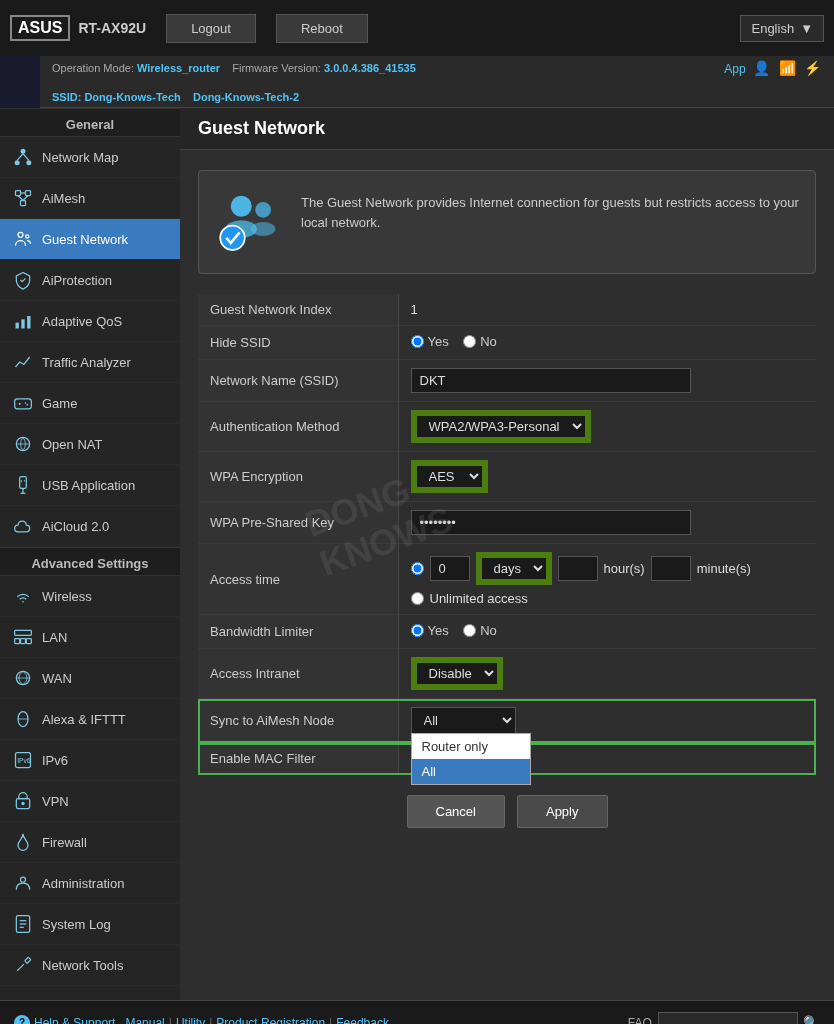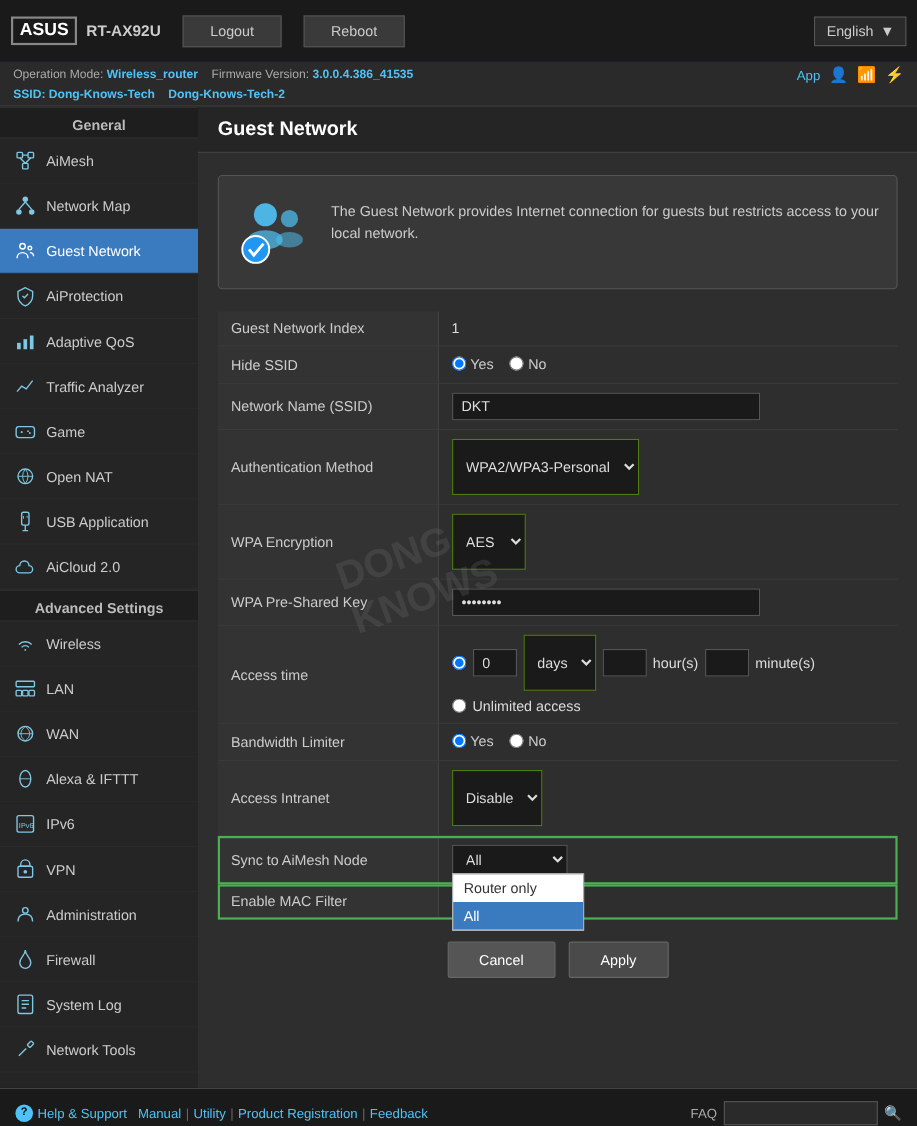--- a/index.html
+++ b/index.html
@@ -8,21 +8,21 @@
     
     #topbar { display: flex; align-items: center; background: #1a1a1a; height: 56px; padding: 0 10px; }
     #logo-area { display: flex; align-items: center; gap: 8px; }
     #asus-logo { background: #1a1a1a; color: #fff; font-weight: bold; font-size: 16px; border: 2px solid #888; padding: 2px 6px; }
     #model-name { color: #ccc; font-size: 14px; font-weight: bold; }
     #top-nav { display: flex; gap: 20px; margin-left: 20px; }
     .top-btn { background: #3a3a3a; color: #ccc; border: 1px solid #555; padding: 6px 24px; cursor: pointer; font-size: 13px; }
     #lang-select { margin-left: auto; background: #2a2a2a; color: #ccc; border: 1px solid #555; padding: 5px 10px; font-size: 13px; cursor: pointer; display: flex; align-items: center; gap: 6px; }
 
     
-    #infobar { background: #2a2a2a; padding: 4px 12px; border-bottom: 1px solid #444; display: flex; flex-direction: column; gap: 4px; }
+    #infobar { background: #2a2a2a; padding: 4px 12px; border-bottom: 1px solid #444; display: flex; flex-direction: column; gap: 15px; margin-left: 40px; }
     #infobar-top { display: flex; align-items: center; justify-content: space-between; }
     #infobar-text { color: #aaa; font-size: 11px; }
     #infobar-text span.label { color: #aaa; }
     #infobar-text span.value { color: #4fc3f7; font-weight: bold; }
     #infobar-icons { display: flex; gap: 8px; align-items: flex-end; }
     .ibar-icon { color: #4fc3f7; font-size: 14px; cursor: pointer; }
     .ibar-label { color: #4fc3f7; font-size: 12px; }
     #ssid-bar { color: #aaa; font-size: 11px; }
     #ssid-bar span { color: #4fc3f7; font-weight: bold; }
 
@@ -51,21 +51,21 @@
     
     .form-table { width: 100%; border-collapse: collapse; background: #2e2e2e; }
     .form-table tr { border-bottom: 1px solid #3a3a3a; }
     .form-table td { padding: 8px 12px; vertical-align: middle; }
     .form-table td:first-child { width: 200px; color: #ccc; font-size: 13px; background: #333; border-right: 1px solid #444; }
     .form-table td:last-child { color: #ddd; font-size: 13px; }
 
     
     .text-input { background: #1a1a1a; border: 1px solid #555; color: #ddd; padding: 4px 8px; font-size: 13px; width: 280px; }
     .text-input-short { background: #1a1a1a; border: 1px solid #555; color: #ddd; padding: 4px 8px; font-size: 13px; width: 40px; }
-    .select-input { background: #1a1a1a; border: 1px solid #4d7c0f; color: #ddd; padding: 16px 8px; font-size: 13px; cursor: pointer; }
+    .select-input { background: #1a1a1a; border: 6px solid #4d7c0f; color: #ddd; padding: 2px 8px; font-size: 13px; cursor: pointer; }
     .radio-label { display: inline-flex; align-items: center; gap: 4px; color: #ccc; cursor: pointer; }
     .radio-label input { cursor: pointer; }
 
     
     .access-time-row { display: flex; flex-direction: column; gap: 6px; }
     .access-time-inline { display: flex; align-items: center; gap: 6px; }
 
     
     .sync-row-highlight { outline: 2px solid #4caf50; outline-offset: -2px; }
 
@@ -139,44 +139,44 @@
 </div>
 
 <div id="main-layout">
 
   <div id="sidebar">
     <div class="sidebar-section-label">General</div>
 
     <div class="sidebar-item">
       <div class="sidebar-icon">
         <svg class="svg-icon" viewBox="0 0 24 24">
+            <circle cx="12" cy="5" r="3"></circle>
+            <circle cx="5" cy="19" r="3"></circle>
+            <circle cx="19" cy="19" r="3"></circle>
+            <line x1="12" y1="8" x2="5" y2="16" stroke="#7ec8e3" stroke-width="1.5"></line>
+            <line x1="12" y1="8" x2="19" y2="16" stroke="#7ec8e3" stroke-width="1.5"></line>
+          </svg>
+      </div>
+      <span class="sidebar-label">Network Map</span>
+    </div>
+
+    <div class="sidebar-item">
+      <div class="sidebar-icon">
+        <svg class="svg-icon" viewBox="0 0 24 24">
             <rect x="3" y="3" width="6" height="6" rx="1" fill="none" stroke="#7ec8e3" stroke-width="1.5"></rect>
             <rect x="15" y="3" width="6" height="6" rx="1" fill="none" stroke="#7ec8e3" stroke-width="1.5"></rect>
             <rect x="9" y="15" width="6" height="6" rx="1" fill="none" stroke="#7ec8e3" stroke-width="1.5"></rect>
             <line x1="9" y1="6" x2="15" y2="6" stroke="#7ec8e3" stroke-width="1.5"></line>
             <line x1="6" y1="9" x2="12" y2="15" stroke="#7ec8e3" stroke-width="1.5"></line>
             <line x1="18" y1="9" x2="12" y2="15" stroke="#7ec8e3" stroke-width="1.5"></line>
           </svg>
       </div>
       <span class="sidebar-label">AiMesh</span>
     </div>
 
-    <div class="sidebar-item">
-      <div class="sidebar-icon">
-        <svg class="svg-icon" viewBox="0 0 24 24">
-            <circle cx="12" cy="5" r="3"></circle>
-            <circle cx="5" cy="19" r="3"></circle>
-            <circle cx="19" cy="19" r="3"></circle>
-            <line x1="12" y1="8" x2="5" y2="16" stroke="#7ec8e3" stroke-width="1.5"></line>
-            <line x1="12" y1="8" x2="19" y2="16" stroke="#7ec8e3" stroke-width="1.5"></line>
-          </svg>
-      </div>
-      <span class="sidebar-label">Network Map</span>
-    </div>
-
     <div class="sidebar-item active">
       <div class="sidebar-icon">
         <svg class="svg-icon" viewBox="0 0 24 24">
             <circle cx="9" cy="7" r="3" fill="none" stroke="#fff" stroke-width="1.5"></circle>
             <path d="M3 20c0-4 3-6 6-6s6 2 6 6" fill="none" stroke="#fff" stroke-width="1.5"></path>
             <circle cx="17" cy="9" r="2" fill="none" stroke="#fff" stroke-width="1.5"></circle>
             <path d="M17 14c2 0 4 1 4 4" fill="none" stroke="#fff" stroke-width="1.5"></path>
           </svg>
       </div>
       <span class="sidebar-label">Guest Network</span>
@@ -321,34 +321,34 @@
             <rect x="4" y="9" width="16" height="12" rx="2" fill="none" stroke="#7ec8e3" stroke-width="1.5"></rect>
             <circle cx="12" cy="15" r="2" fill="#7ec8e3"></circle>
           </svg>
       </div>
       <span class="sidebar-label">VPN</span>
     </div>
 
     <div class="sidebar-item">
       <div class="sidebar-icon">
         <svg class="svg-icon" viewBox="0 0 24 24">
+            <path d="M12 2c0 6-6 8-6 14a6 6 0 0 0 12 0c0-6-6-8-6-14z" fill="none" stroke="#7ec8e3" stroke-width="1.5"></path>
+          </svg>
+      </div>
+      <span class="sidebar-label">Firewall</span>
+    </div>
+
+    <div class="sidebar-item">
+      <div class="sidebar-icon">
+        <svg class="svg-icon" viewBox="0 0 24 24">
             <circle cx="12" cy="8" r="3" fill="none" stroke="#7ec8e3" stroke-width="1.5"></circle>
             <path d="M4 20c0-5 3-8 8-8s8 3 8 8" fill="none" stroke="#7ec8e3" stroke-width="1.5"></path>
           </svg>
       </div>
       <span class="sidebar-label">Administration</span>
-    </div>
-
-    <div class="sidebar-item">
-      <div class="sidebar-icon">
-        <svg class="svg-icon" viewBox="0 0 24 24">
-            <path d="M12 2c0 6-6 8-6 14a6 6 0 0 0 12 0c0-6-6-8-6-14z" fill="none" stroke="#7ec8e3" stroke-width="1.5"></path>
-          </svg>
-      </div>
-      <span class="sidebar-label">Firewall</span>
     </div>
 
     <div class="sidebar-item">
       <div class="sidebar-icon">
         <svg class="svg-icon" viewBox="0 0 24 24">
             <rect x="4" y="2" width="16" height="20" rx="2" fill="none" stroke="#7ec8e3" stroke-width="1.5"></rect>
             <line x1="8" y1="8" x2="16" y2="8" stroke="#7ec8e3" stroke-width="1.5"></line>
             <line x1="8" y1="12" x2="16" y2="12" stroke="#7ec8e3" stroke-width="1.5"></line>
             <line x1="8" y1="16" x2="13" y2="16" stroke="#7ec8e3" stroke-width="1.5"></line>
           </svg>

